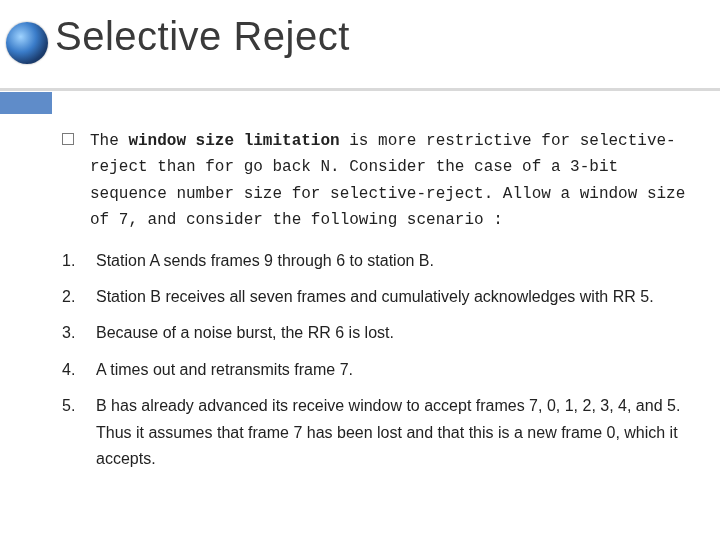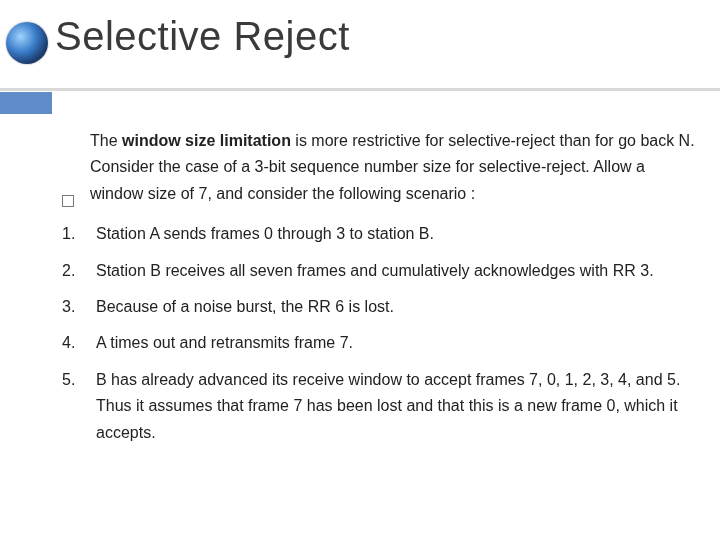--- a/index.html
+++ b/index.html
@@ -56,22 +56,23 @@
   .content {
     position: absolute;
     left: 62px;
     top: 128px;
     right: 24px;
     font-size: 16px;
     line-height: 1.65;
   }
   .intro {
     display: flex;
-    align-items: flex-end;
+    align-items: flex-start;
     margin-bottom: 14px;
+    font-family: Liberation Mono, monospace;
   }
   .bullet-box {
     flex: 0 0 auto;
     width: 12px;
     height: 12px;
     border: 1.5px solid #7a7a7a;
     margin-top: 5px;
     margin-right: 16px;
     box-sizing: border-box;
   }
@@ -118,25 +119,25 @@
     <div class="intro">
       <span class="bullet-box"></span>
       <span class="intro-text">
         <span>The </span><span class="strong">window size limitation</span><span> is more restrictive for selective-reject than for go back N. Consider the case of a 3-bit sequence number size for selective-reject. Allow a window size of 7, and consider the following scenario :</span>
       </span>
     </div>
 
     <ol class="steps">
       <li>
         <span class="num">1.</span>
-        <span class="step-text">Station A sends frames 0 through 3 to station B.</span>
+        <span class="step-text">Station A sends frames 9 through 6 to station B.</span>
       </li>
       <li>
         <span class="num">2.</span>
-        <span class="step-text">Station B receives all seven frames and cumulatively acknowledges with RR 3.</span>
+        <span class="step-text">Station B receives all seven frames and cumulatively acknowledges with RR 5.</span>
       </li>
       <li>
         <span class="num">3.</span>
         <span class="step-text">Because of a noise burst, the RR 6 is lost.</span>
       </li>
       <li>
         <span class="num">4.</span>
         <span class="step-text">A times out and retransmits frame 7.</span>
       </li>
       <li>

